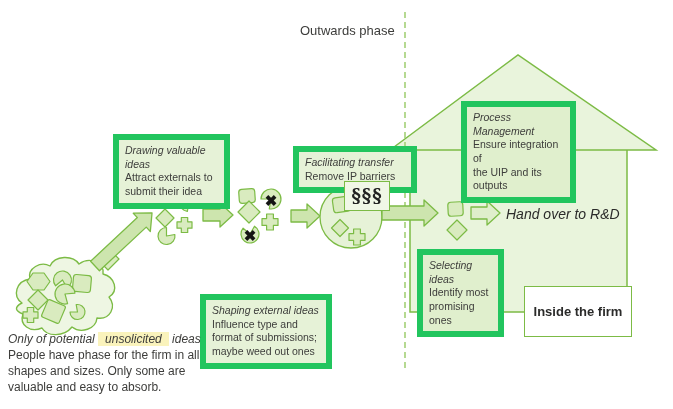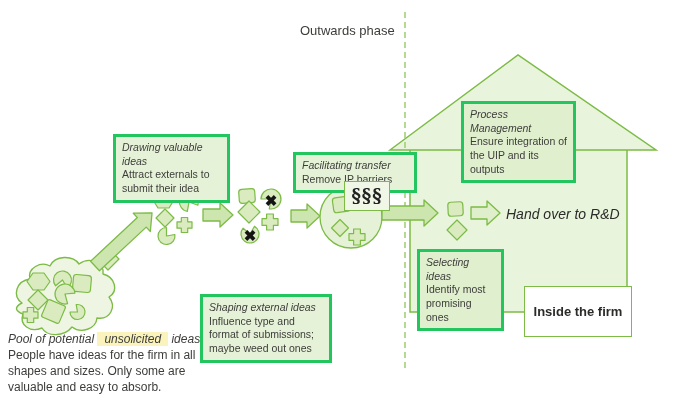--- a/index.html
+++ b/index.html
@@ -4,21 +4,21 @@
 <style>
   html,body{margin:0;padding:0;background:#ffffff;}
   #canvas{
     position:relative;width:673px;height:409px;background:#fff;overflow:hidden;
     font-family:"Liberation Sans",sans-serif;color:#3d3d3b;
   }
   #diagram-svg{position:absolute;left:0;top:0;}
   .abs{position:absolute;}
   .phase-label{font-size:13px;color:#3d3d3b;}
   .note-box{
-    border:3px solid #22c55e;background:#e6f2d7;color:#3d3d3b;
+    border:6px solid #22c55e;background:#e6f2d7;color:#3d3d3b;
     font-size:10.5px;line-height:1.3;padding:4px 6px;box-sizing:border-box;
   }
   .note-box .title{font-style:italic;}
   .on-green{background:#e0efcd;}
   .section-box{
     border:1px solid #7cbb45;background:#f0f7e6;color:#222;
     font-family:"DejaVu Serif",serif;font-size:18px;font-weight:600;
     letter-spacing:1px;text-align:center;line-height:28px;
   }
   .inside-firm{
@@ -98,21 +98,21 @@
     <div>Ensure integration of</div>
     <div>the UIP and its outputs</div>
   </div>
 
   <div class="abs note-box" style="left:113px;top:134px;width:117px;">
     <div class="title">Drawing valuable ideas</div>
     <div>Attract externals to</div>
     <div>submit their idea</div>
   </div>
 
-  <div class="abs note-box" style="left:293px;top:152px;width:124px;">
+  <div class="abs note-box" style="left:293px;top:146px;width:124px;">
     <div class="title">Facilitating transfer</div>
     <div>Remove IP barriers</div>
   </div>
 
   <div class="abs section-box" style="left:344px;top:181px;width:44px;height:28px;">§§§</div>
 
   <div class="abs note-box" style="left:200px;top:246px;width:132px;margin-top:48px;">
     <div class="title">Shaping external ideas</div>
     <div>Influence type and</div>
     <div>format of submissions;</div>
@@ -123,19 +123,19 @@
     <div class="title">Selecting ideas</div>
     <div>Identify most</div>
     <div>promising ones</div>
   </div>
 
   <div class="abs handover" style="left:506px;top:206px;">Hand over to R&amp;D</div>
 
   <div class="abs inside-firm" style="left:524px;top:286px;width:98px;">Inside the firm</div>
 
   <div class="abs pool" style="left:8px;top:332px;width:218px;">
-    <div class="title"><span>Pool of potential </span><span class="hl">unsolicited</span><span> ideas</span></div>
-    <div>People have ideas for the firm in all</div>
+    <div class="title"><span>Only of potential </span><span class="hl">unsolicited</span><span> ideas</span></div>
+    <div>People have phase for the firm in all</div>
     <div>shapes and sizes. Only some are</div>
     <div>valuable and easy to absorb.</div>
   </div>
 
 </div>
 
 </body></html>

